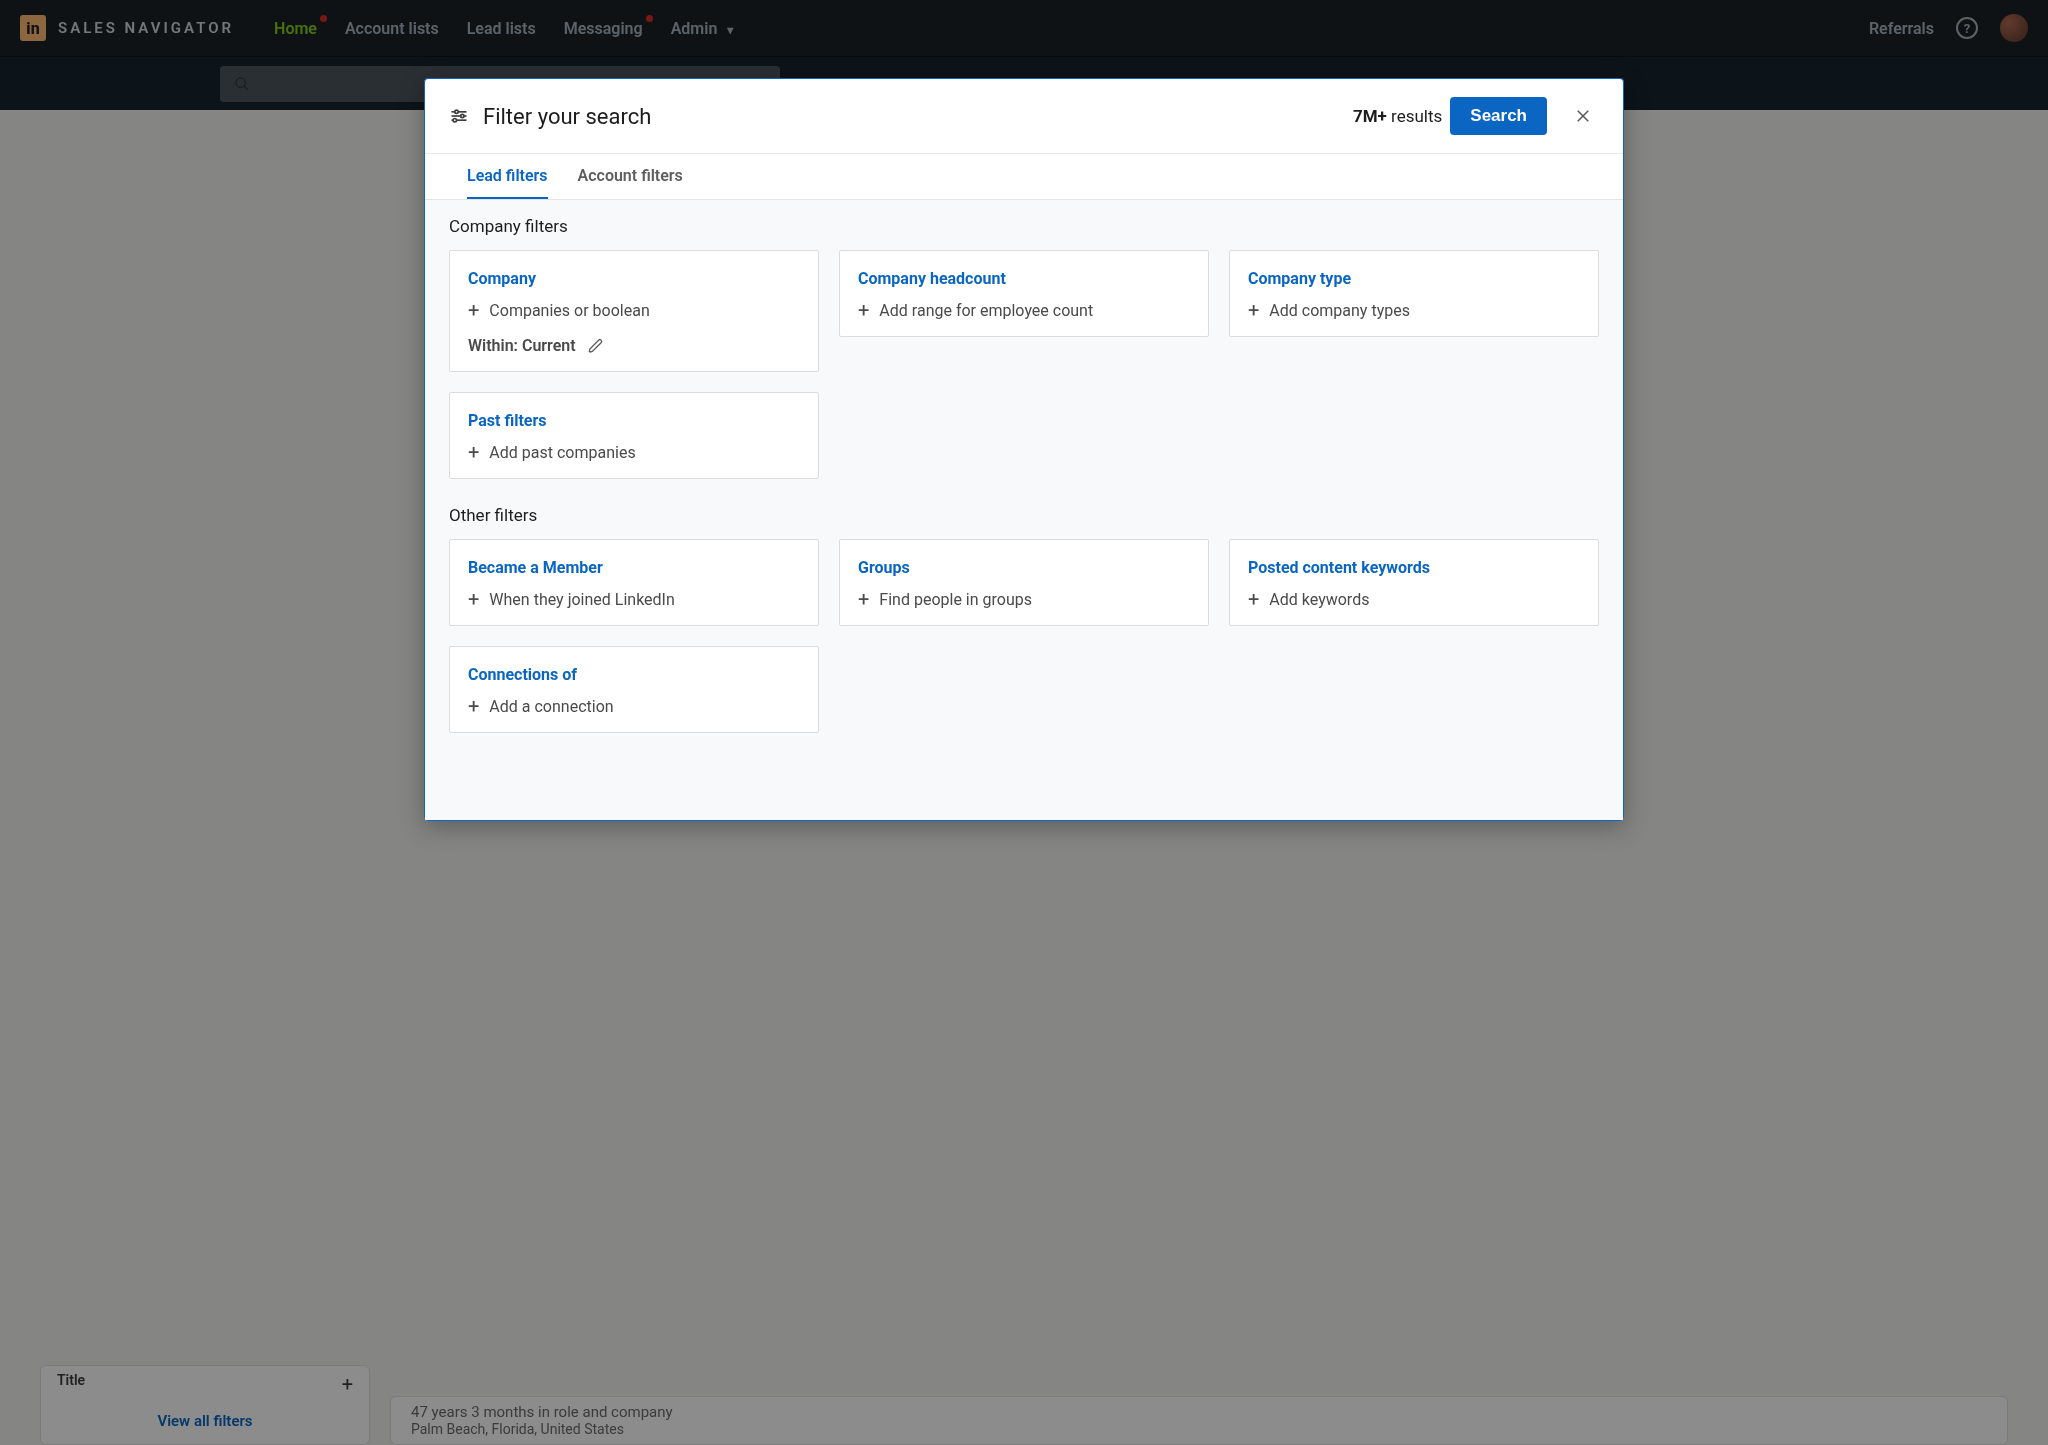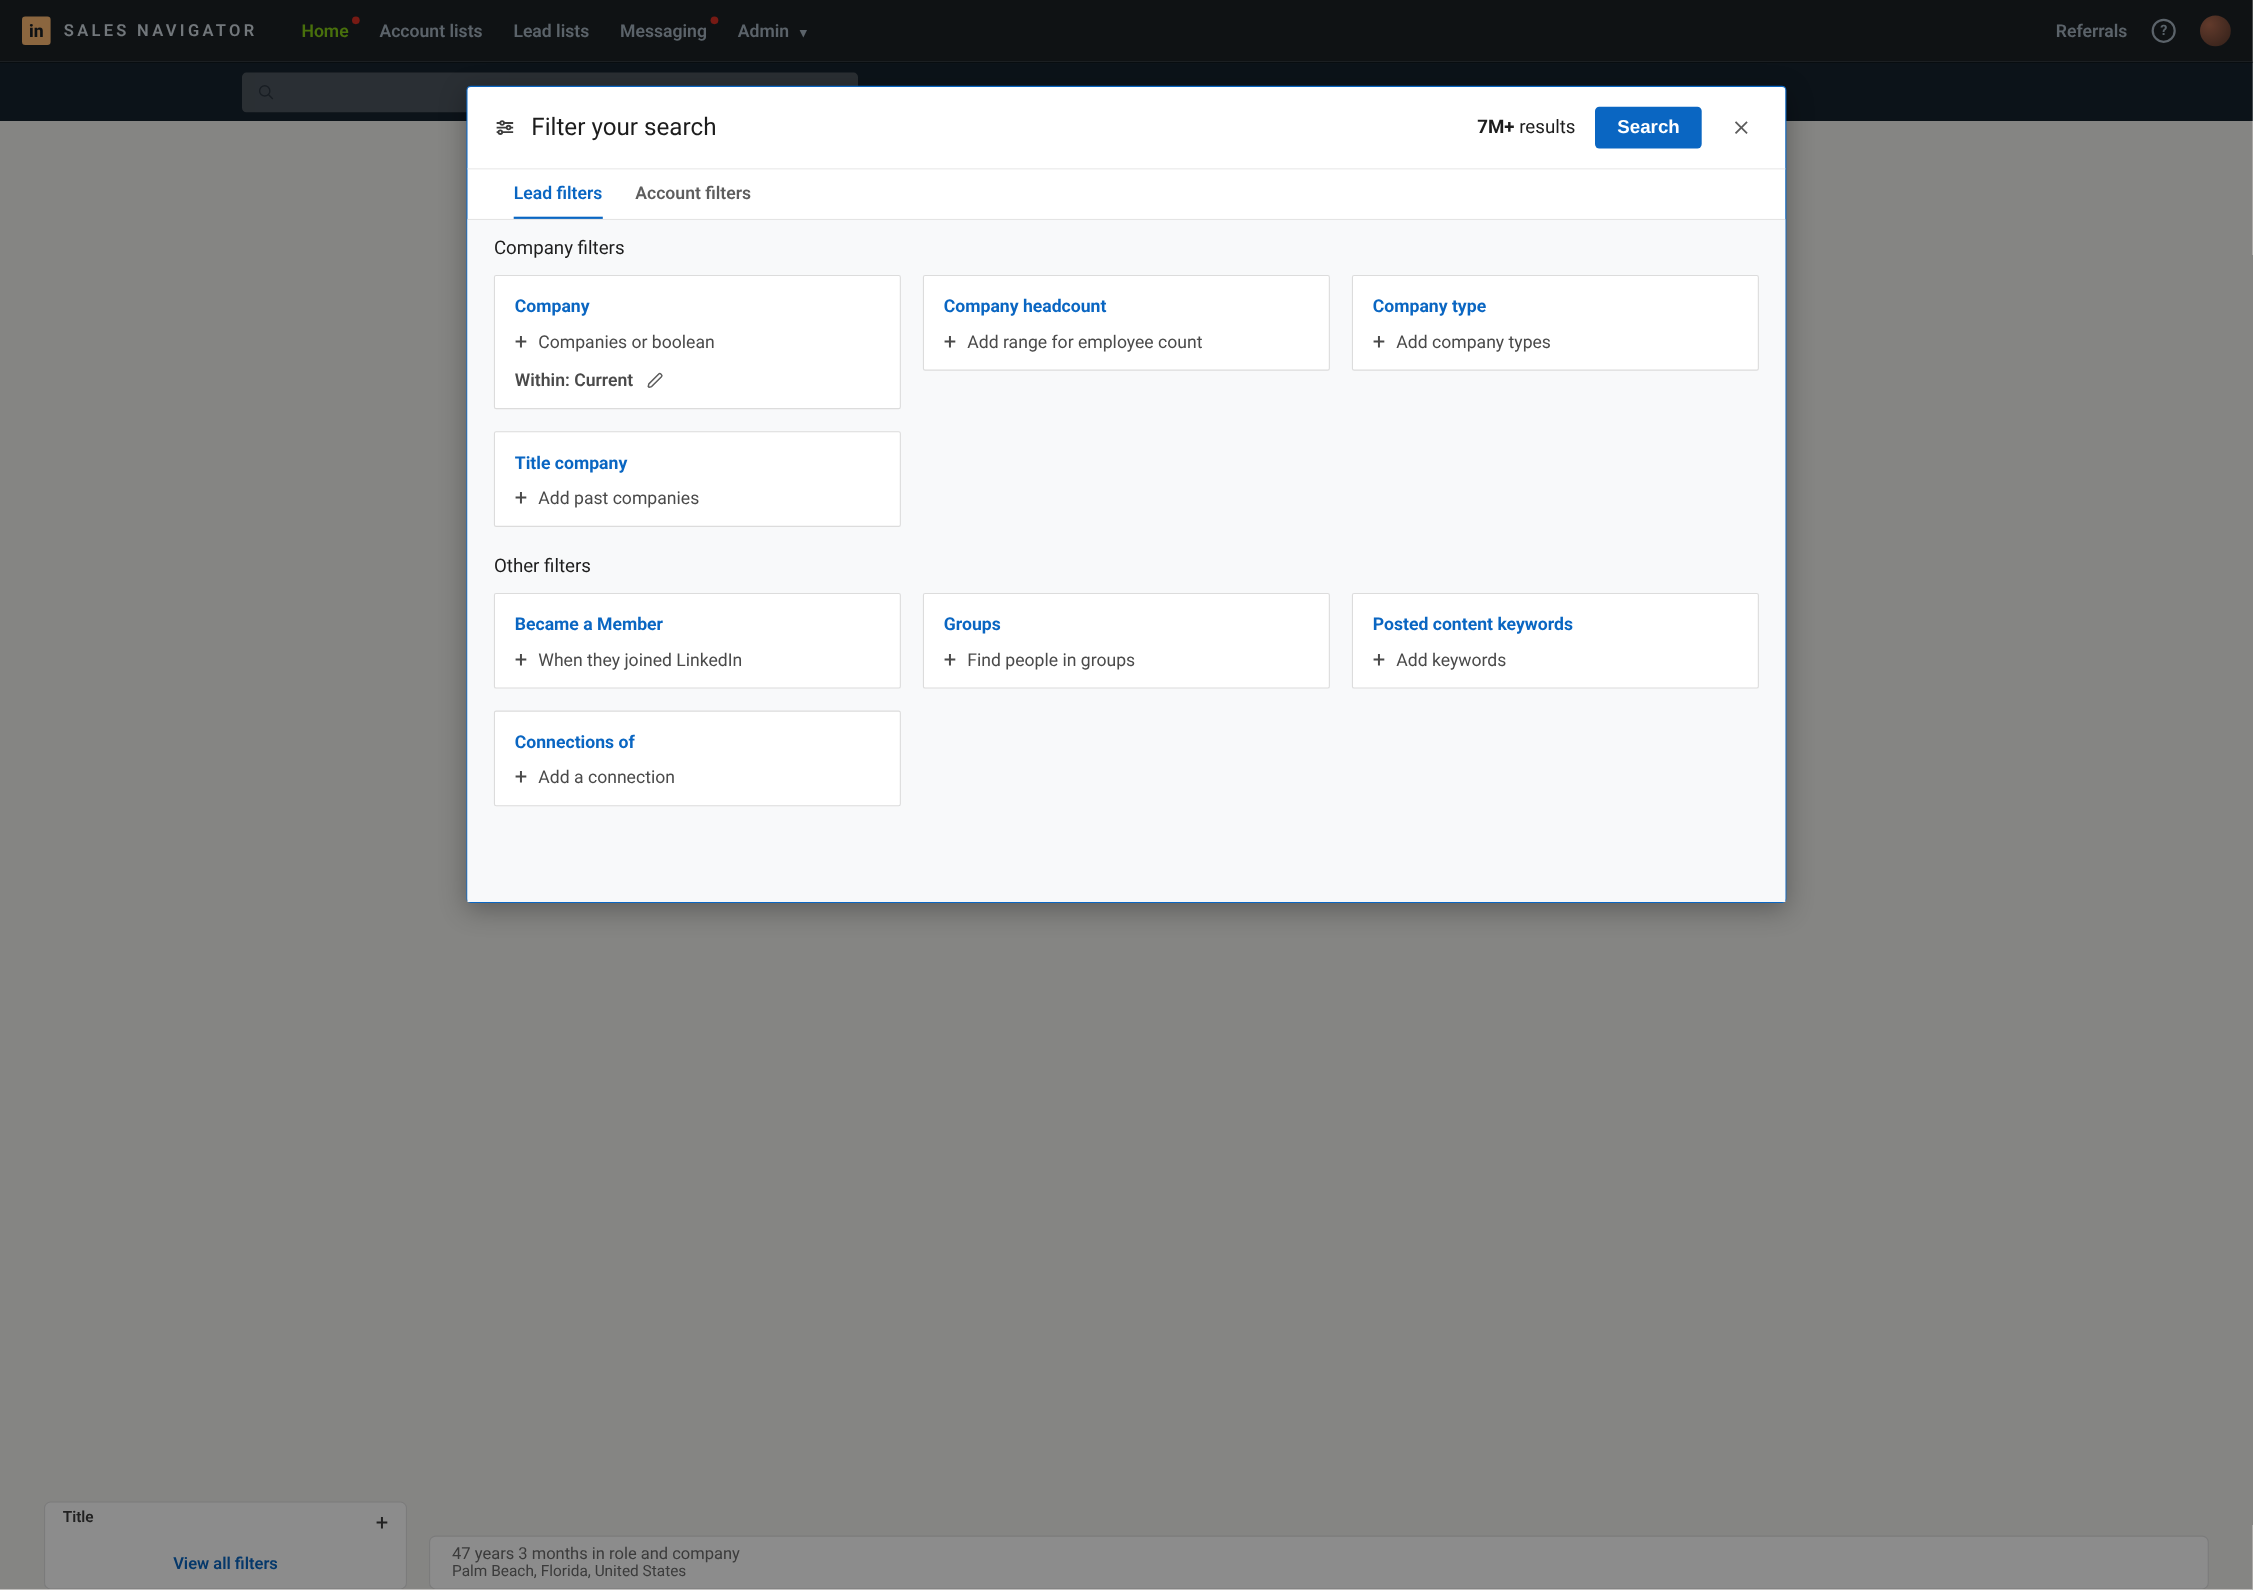--- a/index.html
+++ b/index.html
@@ -76,21 +76,21 @@
     padding: 18px 24px;
     border-bottom: 1px solid #e8e8e8;
   }
   .modal-header .sliders-icon {
     width: 20px; height: 20px; margin-right: 14px;
   }
   .modal-header h1 {
     font-size: 22px; font-weight: 400; color: #1d1d1d; flex: 1;
   }
   .modal-header .results {
-    font-size: 17px; color: #1d1d1d; margin-right: 18px;
+    font-size: 17px; color: #1d1d1d; margin-right: 8px;
   }
   .modal-header .results strong { font-weight: 700; }
   .modal-header .search-btn {
     background: #0a66c2; color: #fff; border: none; border-radius: 4px;
     padding: 9px 20px; font-size: 17px; font-weight: 600; cursor: pointer;
     margin-right: 20px;
   }
   .modal-header .close-btn {
     background: none; border: none; cursor: pointer; font-size: 22px; color: #5c5c5c;
     width: 32px; height: 32px; display: flex; align-items: center; justify-content: center;
@@ -280,21 +280,21 @@
 
         <div class="card">
           <div class="card-title">Company type</div>
           <div class="card-action">
             <span class="plus">+</span>
             <span>Add company types</span>
           </div>
         </div>
 
         <div class="card">
-          <div class="card-title">Title company</div>
+          <div class="card-title">Past filters</div>
           <div class="card-action">
             <span class="plus">+</span>
             <span>Add past companies</span>
           </div>
         </div>
         <div></div>
         <div></div>
       </div>
 
       <div class="section-title mt">Other filters</div>

